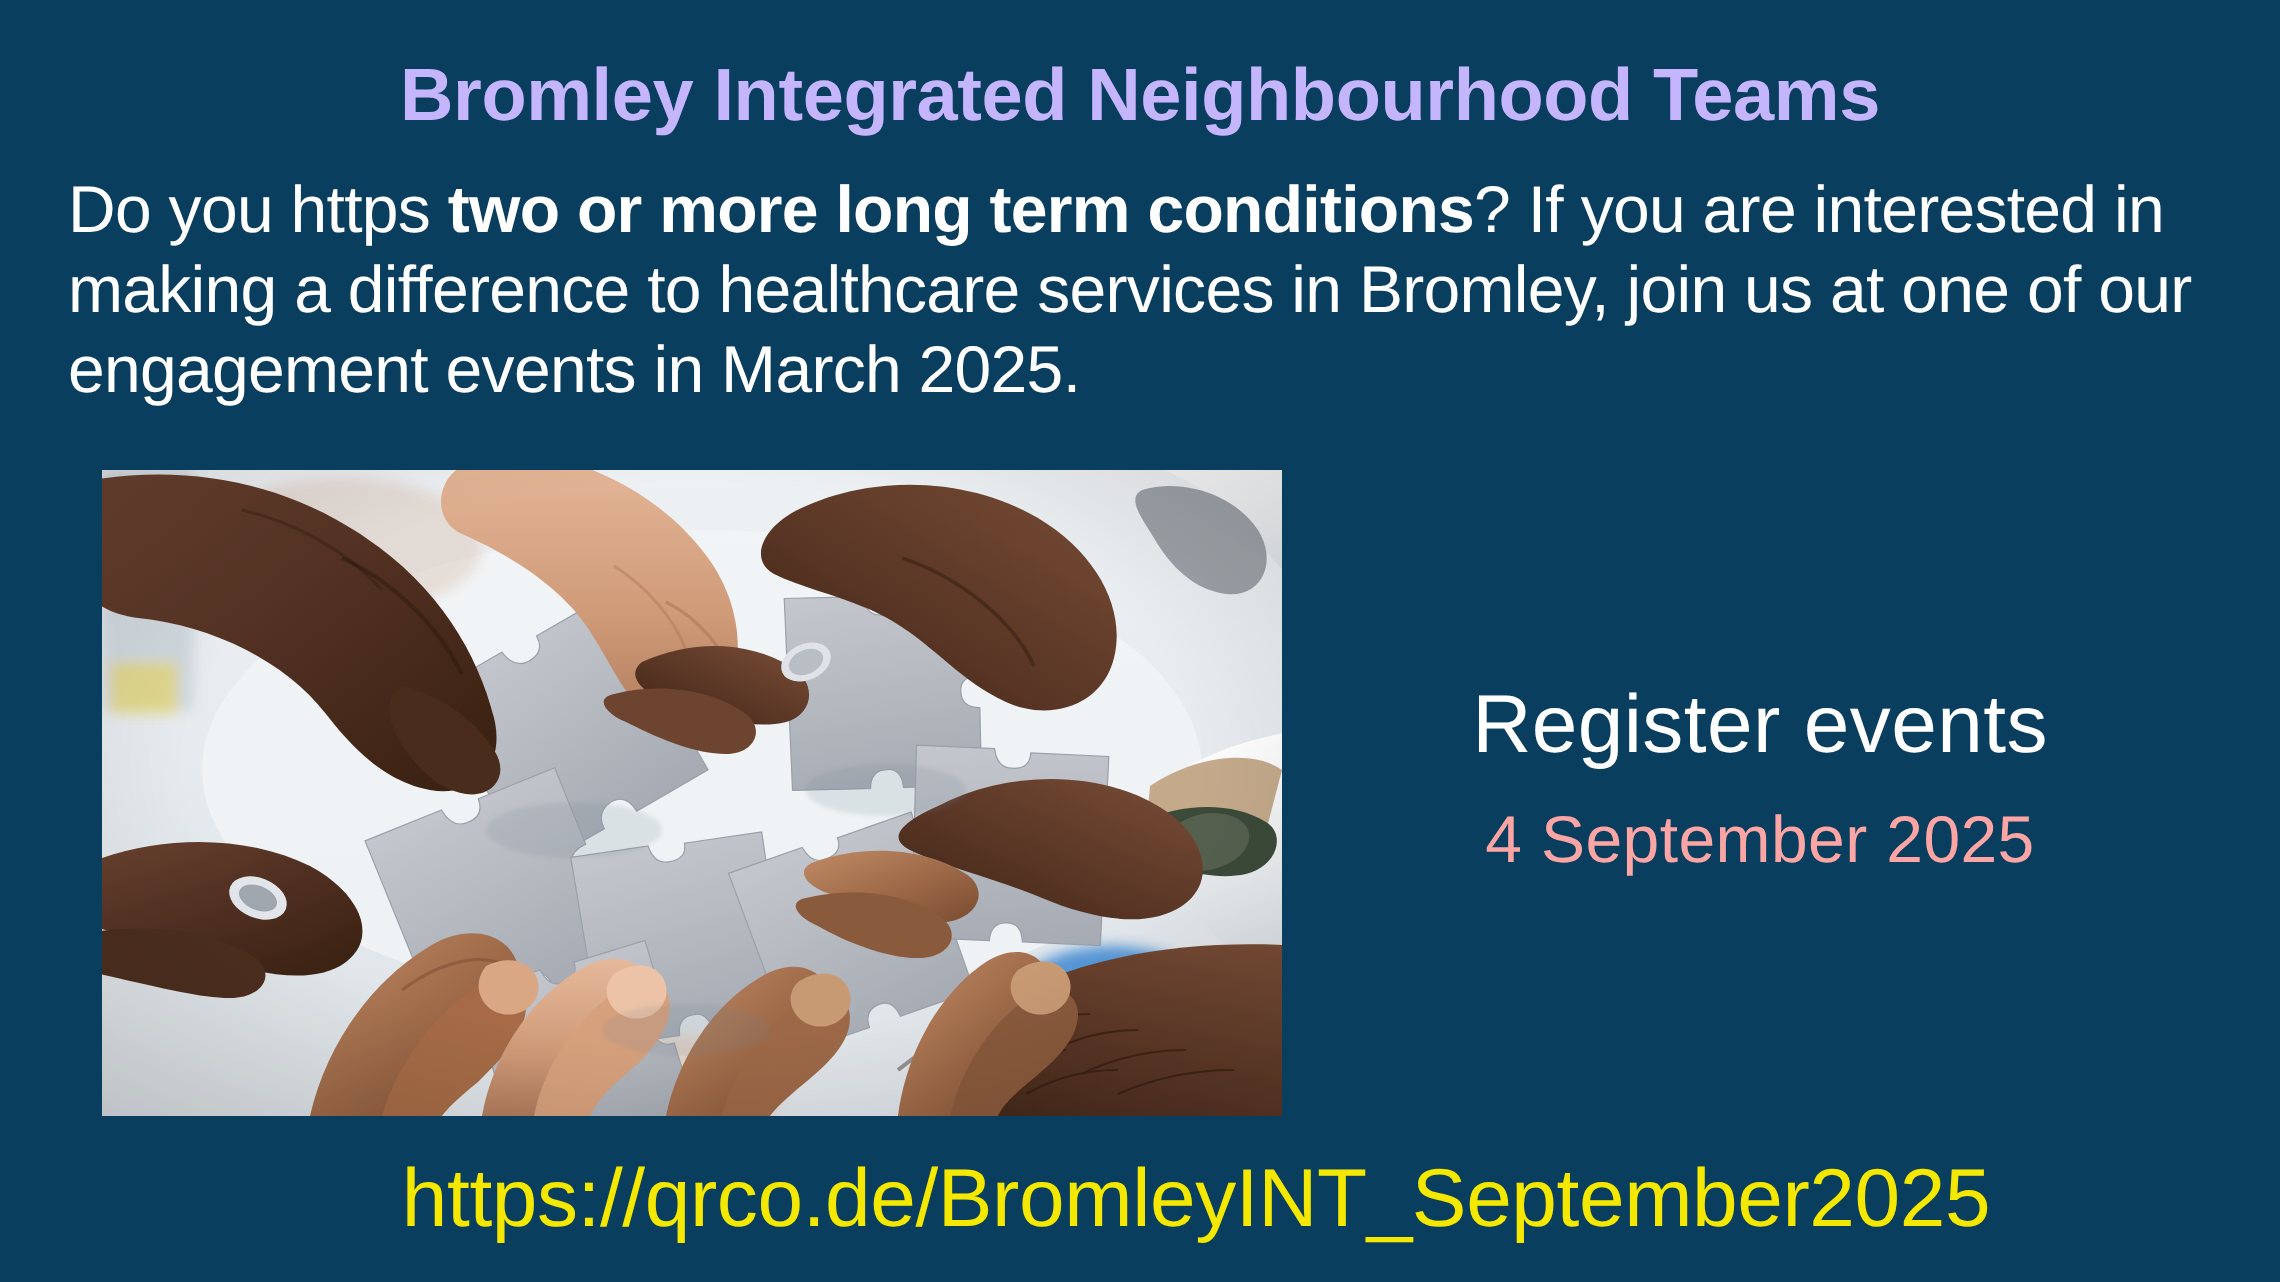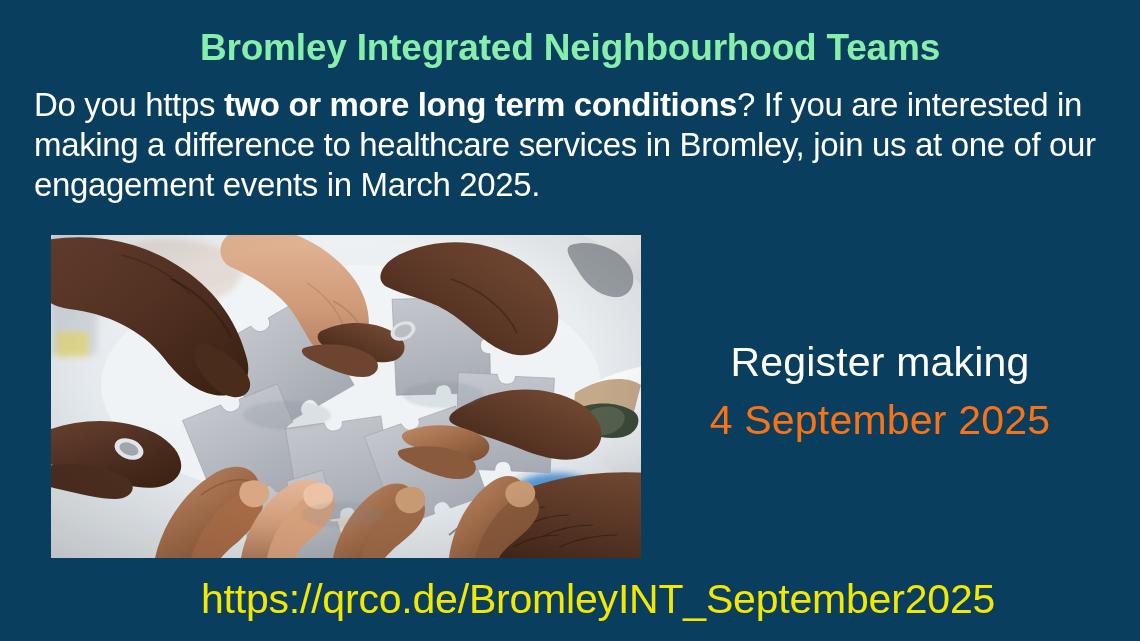--- a/index.html
+++ b/index.html
@@ -21,21 +21,21 @@
     overflow: hidden;
   }
 
   
   #headline {
     position: absolute;
     left: 0;
     top: 27px;
     width: 1140px;
     text-align: center;
-    color: #86efac;
+    color: #c4b5fd;
     font-family: "Liberation Sans Narrow", "Liberation Sans", sans-serif;
     font-weight: bold;
     font-size: 37px;
     letter-spacing: -0.2px;
     line-height: 42px;
     white-space: nowrap;
   }
 
   
   #intro {
@@ -80,22 +80,22 @@
     line-height: 58px;
   }
   #register-line1 {
     display: block;
     color: #ffffff;
     font-size: 41px;
     letter-spacing: 0.2px;
   }
   #register-line2 {
     display: block;
-    color: #f97316;
-    font-size: 41px;
+    color: #fca5a5;
+    font-size: 33px;
     letter-spacing: 0.2px;
   }
 
   
   #url {
     position: absolute;
     left: 0;
     top: 576px;
     width: 1196px;
     text-align: center;
@@ -325,19 +325,19 @@
         <ellipse cx="236" cy="180" rx="44" ry="14"></ellipse>
         <ellipse cx="392" cy="160" rx="40" ry="13"></ellipse>
         <ellipse cx="292" cy="280" rx="42" ry="13"></ellipse>
       </g>
 
       <rect x="0" y="0" width="590" height="323" fill="url(#vig)"></rect>
     </svg>
   </div>
 
   <div id="register">
-    <span id="register-line1">Register making</span>
+    <span id="register-line1">Register events</span>
     <span id="register-line2">4 September 2025</span>
   </div>
 
   <div id="url">https://qrco.de/BromleyINT_September2025</div>
 
 </div>
 
 </body></html>

